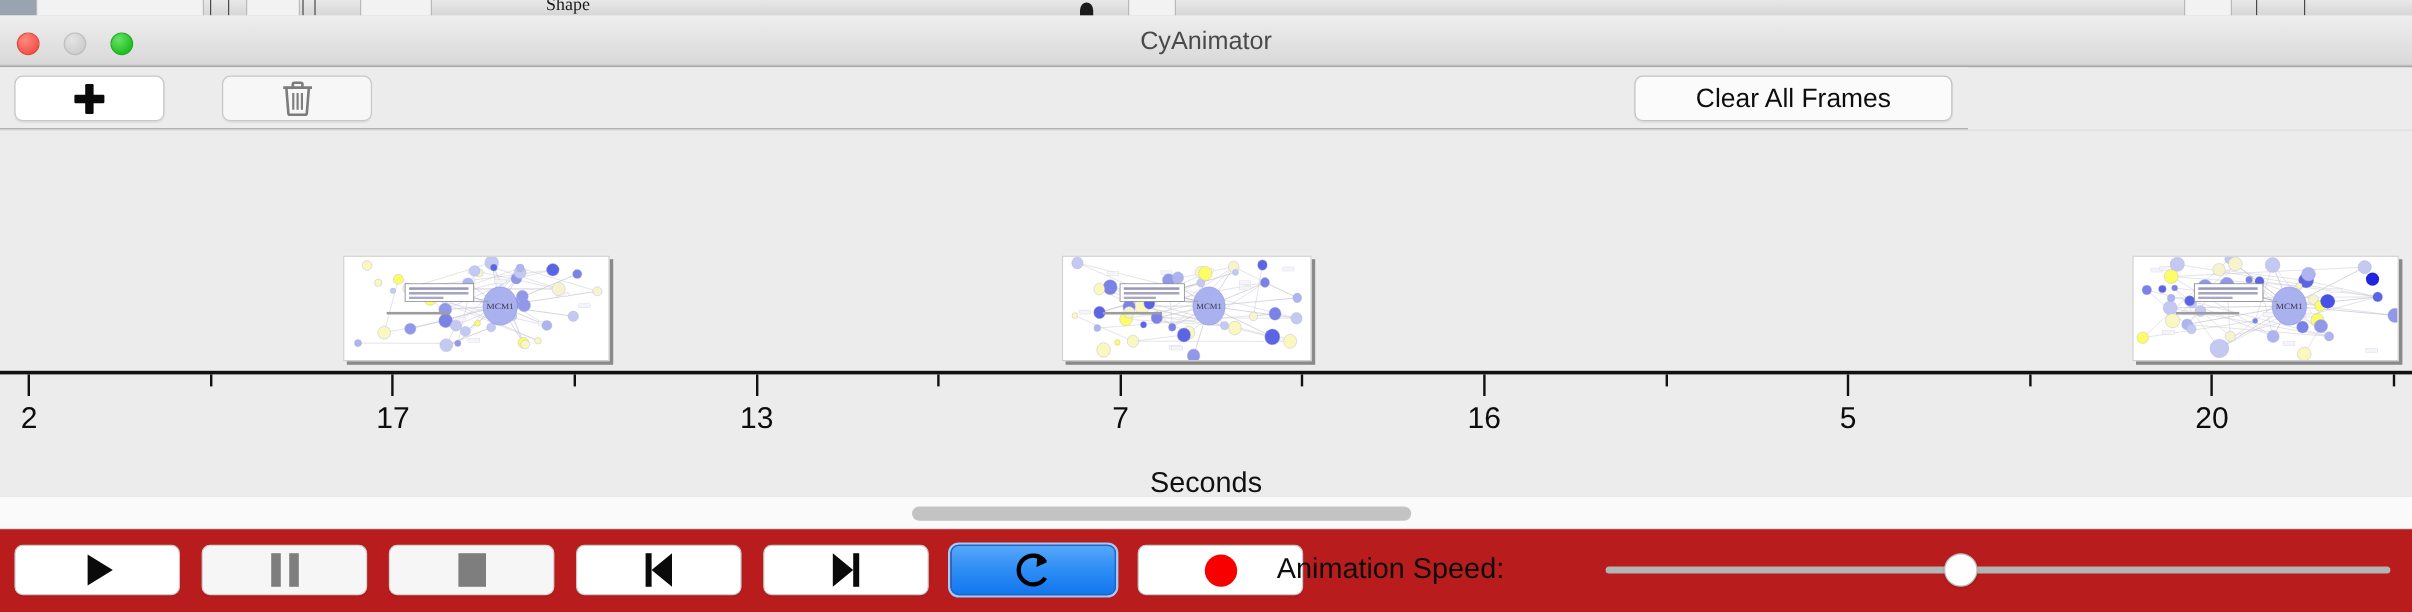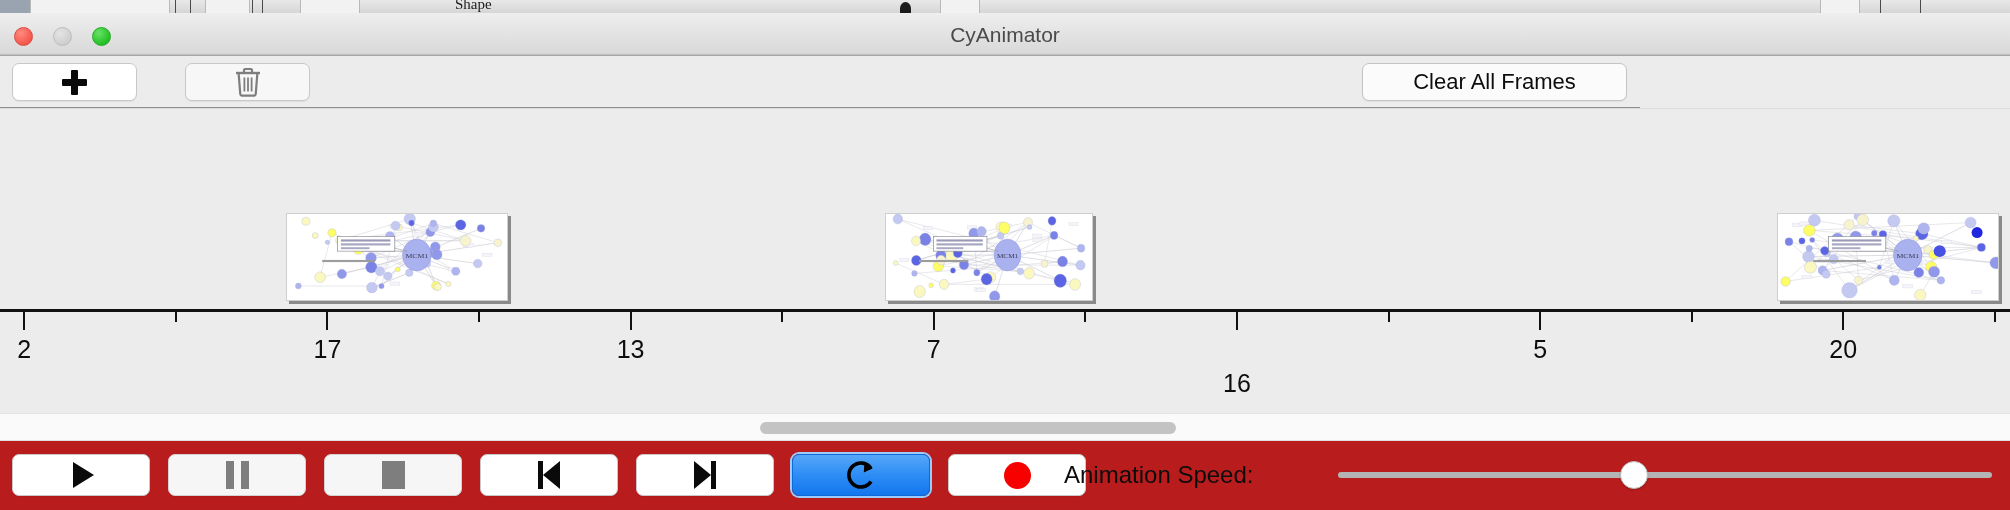--- a/index.html
+++ b/index.html
@@ -558,30 +558,31 @@
           <rect x="49" y="26" width="45" height="2.2" fill="#9a9ab8"></rect>
           <rect x="49" y="30" width="45" height="2.2" fill="#a6a6c2"></rect>
           <rect x="49" y="34" width="26" height="2" fill="#a9a9c4"></rect>
           <rect x="32" y="47" width="48" height="2.2" fill="#9d9d9d"></rect>
         </svg>
       </div>
     </div>
 
   <div id="axis">
     <div id="axis-line"></div>
+    <div id="axis-title">Seconds</div>
   <div class="tick major" style="left: 23.2534px;"></div>
       <div class="tick-label" style="left: 24.2534px;">2</div>
       <div class="tick major" style="left: 326.421px;"></div>
       <div class="tick-label" style="left: 327.421px;">17</div>
       <div class="tick major" style="left: 629.588px;"></div>
       <div class="tick-label" style="left: 630.588px;">13</div>
       <div class="tick major" style="left: 932.756px;"></div>
       <div class="tick-label" style="left: 933.756px;">7</div>
       <div class="tick major" style="left: 1235.92px;"></div>
-      <div class="tick-label" style="left: 1236.92px; margin-top: 34px;">16</div>
+      <div class="tick-label" style="left: 1236.92px;">16</div>
       <div class="tick major" style="left: 1539.09px;"></div>
       <div class="tick-label" style="left: 1540.09px;">5</div>
       <div class="tick major" style="left: 1842.26px;"></div>
       <div class="tick-label" style="left: 1843.26px;">20</div>
       <div class="tick minor" style="left: 174.837px;"></div>
       <div class="tick minor" style="left: 478.005px;"></div>
       <div class="tick minor" style="left: 781.172px;"></div>
       <div class="tick minor" style="left: 1084.34px;"></div>
       <div class="tick minor" style="left: 1387.51px;"></div>
       <div class="tick minor" style="left: 1690.67px;"></div>

